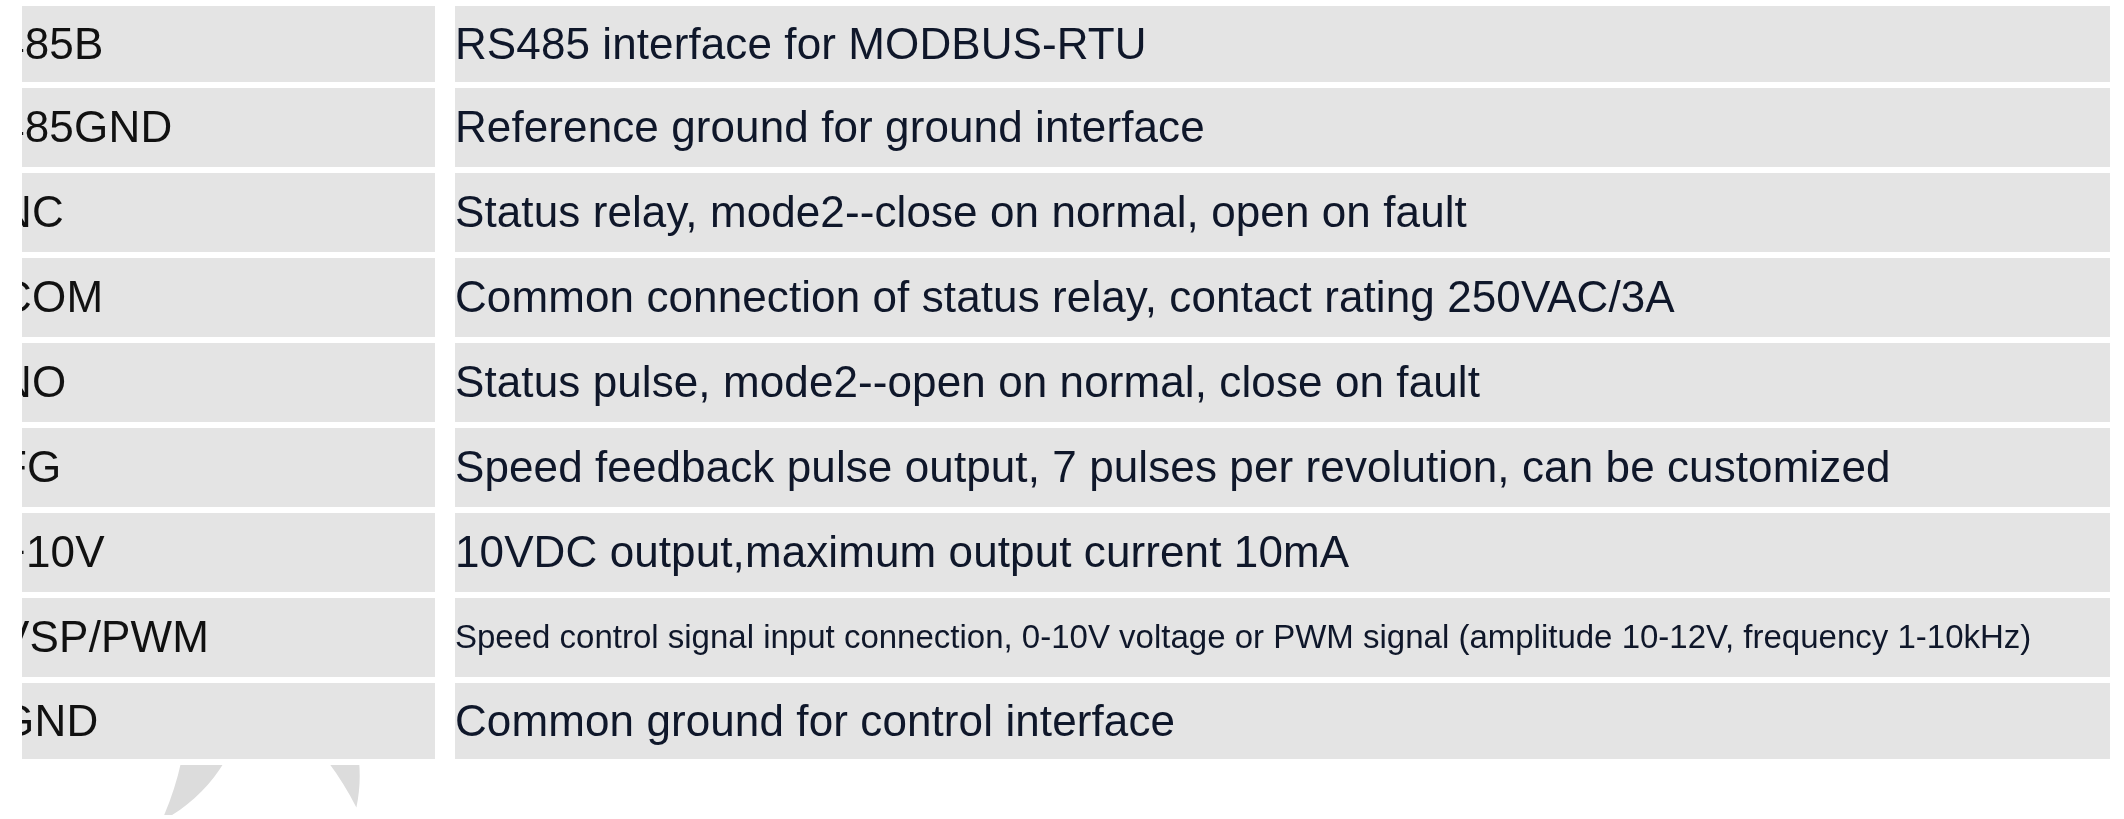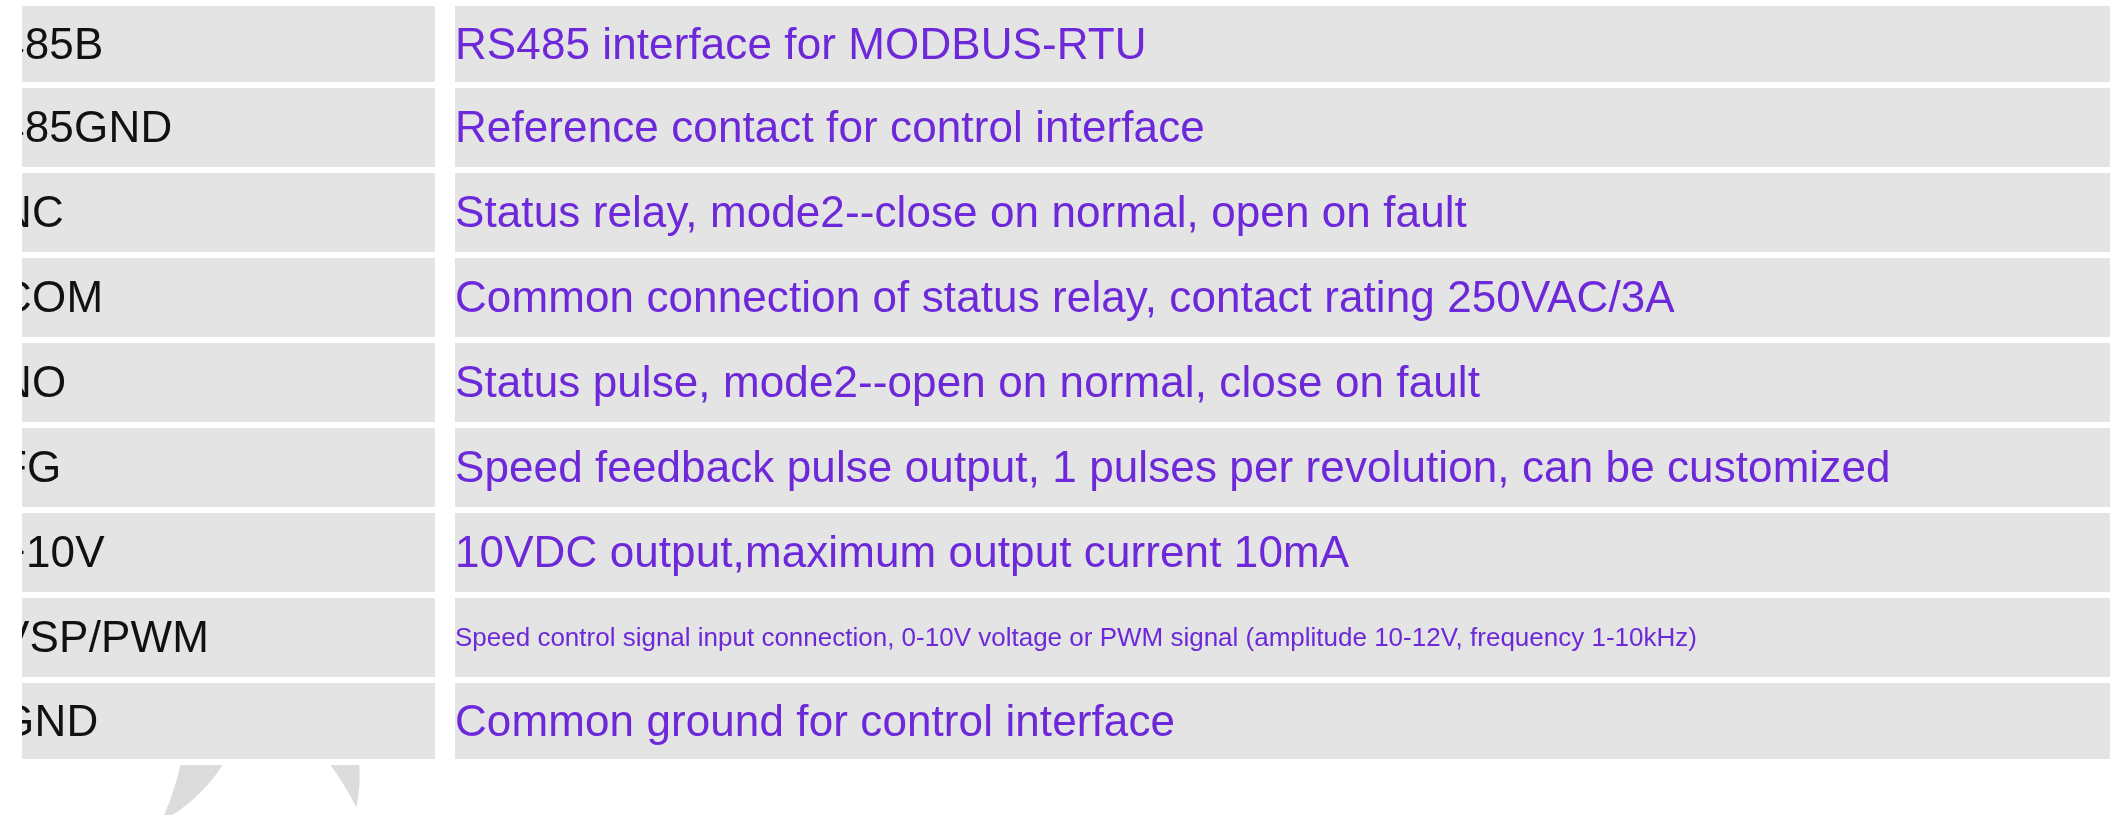--- a/index.html
+++ b/index.html
@@ -70,27 +70,27 @@
 
   .pin-name {
     font-size: 44px;
     color: #111111;
     line-height: 1.05;
     letter-spacing: 0.2px;
     white-space: nowrap;
   }
   .pin-desc {
     font-size: 44px;
-    color: #6d28d9;
+    color: #0f172a;
     line-height: 1.05;
     letter-spacing: 0.1px;
     white-space: nowrap;
   }
   .pin-desc.small {
-    font-size: 26px;
+    font-size: 33px;
     letter-spacing: 0px;
   }
 
   
   #left-gutter {
     position: absolute;
     left: 0; top: 0;
     width: 22px; height: 819px;
     background: #ffffff;
     z-index: 2;
@@ -146,21 +146,21 @@
           <div class="pin-desc">RS485 interface for MODBUS-RTU</div>
         </td>
       </tr>
 
       <tr>
         <td class="cell-pad-left">
           <div class="pin-name">485GND</div>
         </td>
         <td class="gapcell"></td>
         <td class="cell-pad-left cell-pad-right">
-          <div class="pin-desc">Reference contact for control interface</div>
+          <div class="pin-desc">Reference ground for ground interface</div>
         </td>
       </tr>
 
       <tr>
         <td class="cell-pad-left">
           <div class="pin-name">NC</div>
         </td>
         <td class="gapcell"></td>
         <td class="cell-pad-left cell-pad-right">
           <div class="pin-desc">Status relay, mode2--close on normal, open on fault</div>
@@ -186,21 +186,21 @@
           <div class="pin-desc">Status pulse, mode2--open on normal, close on fault</div>
         </td>
       </tr>
 
       <tr>
         <td class="cell-pad-left">
           <div class="pin-name">FG</div>
         </td>
         <td class="gapcell"></td>
         <td class="cell-pad-left cell-pad-right">
-          <div class="pin-desc">Speed feedback pulse output, 1 pulses per revolution, can be customized</div>
+          <div class="pin-desc">Speed feedback pulse output, 7 pulses per revolution, can be customized</div>
         </td>
       </tr>
 
       <tr>
         <td class="cell-pad-left">
           <div class="pin-name">+10V</div>
         </td>
         <td class="gapcell"></td>
         <td class="cell-pad-left cell-pad-right">
           <div class="pin-desc">10VDC output,maximum output current 10mA</div>

